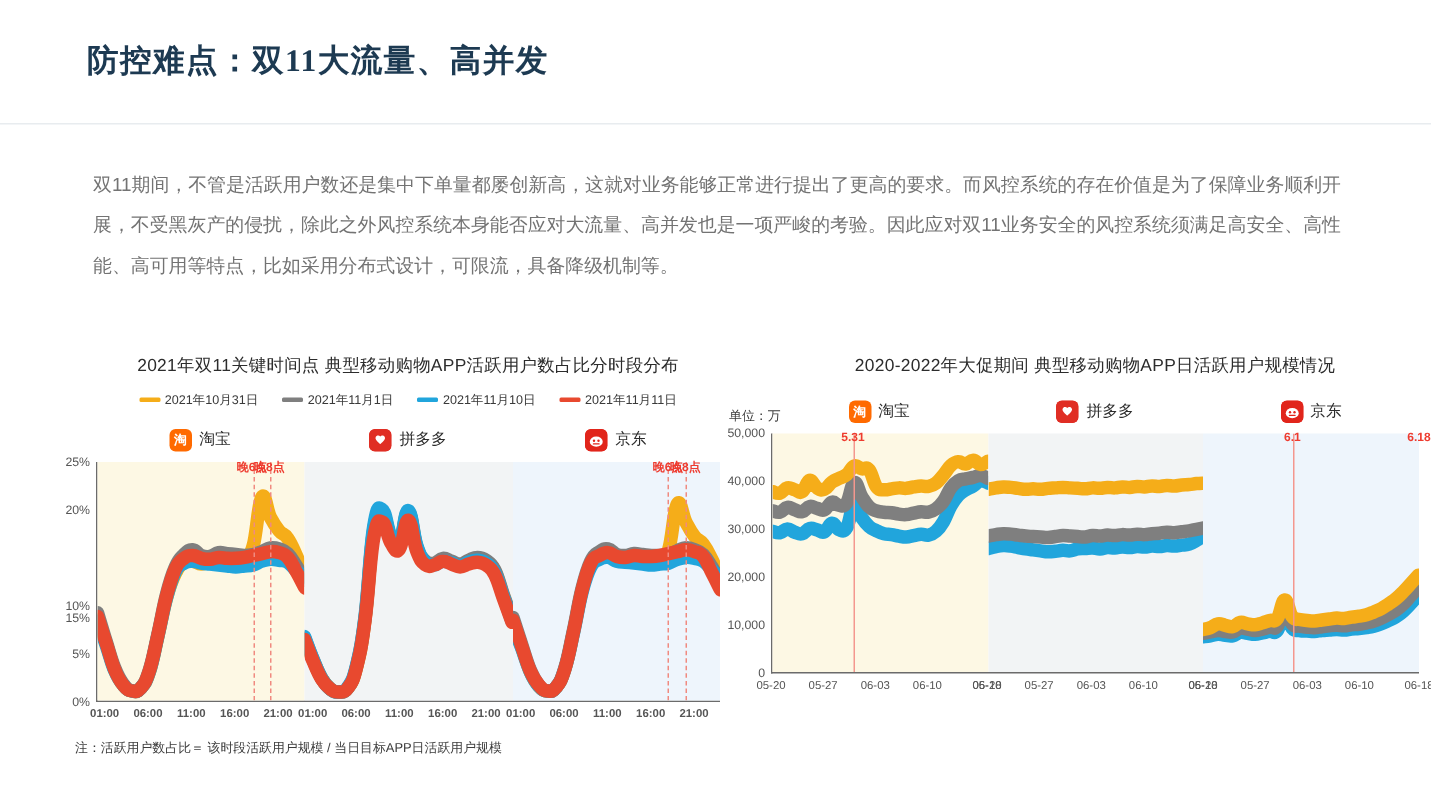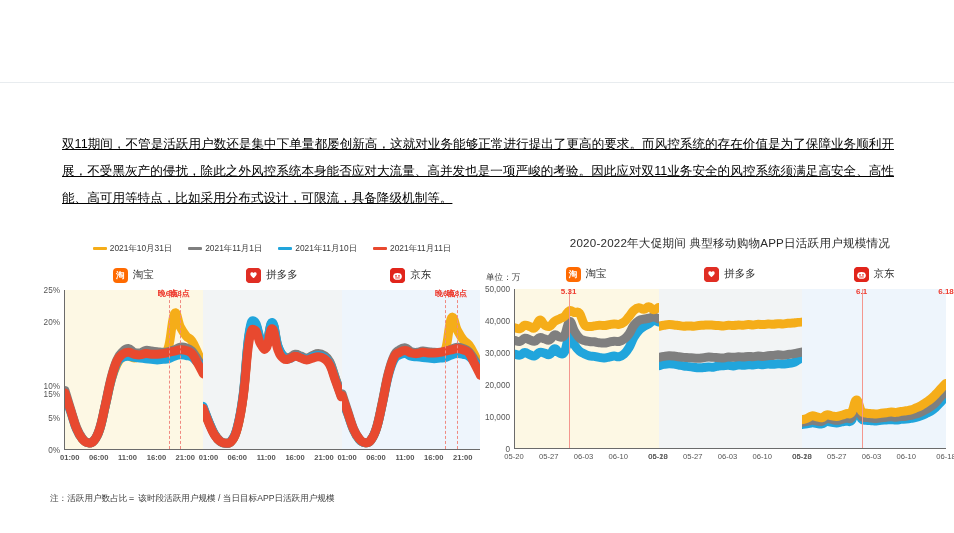--- a/index.html
+++ b/index.html
@@ -18,23 +18,23 @@
     font-size: 21px; font-weight: bold; color: #1d3a52;
     letter-spacing: 1px;
   }
   .title-rule {
     position: absolute; left: 0px; top: 82px; width: 954px; height: 1px;
     background: #e8ecef;
   }
 
   
   .body-copy {
-    position: absolute; left: 62px; top: 131px; width: 832px;
-    font-size: 12.6px; line-height: 27px; color: #000000;
-    text-align: justify; text-justify: inter-character; text-decoration: underline;
+    position: absolute; left: 62px; top: 110px; width: 832px;
+    font-size: 12.6px; line-height: 27px; color: #737373;
+    text-align: justify; text-justify: inter-character;
   }
 
   
   .chart-block { position: absolute; }
   #chart-left  { left: 18px;  top: 236px; width: 462px; height: 262px; }
   #chart-right { left: 484px; top: 236px; width: 462px; height: 262px; }
 
   .chart-title {
     text-align: center; font-size: 11.6px; color: #2c2c2c;
     font-weight: 500; letter-spacing: .2px; height: 18px;
@@ -120,25 +120,27 @@
   .footnote {
     position: absolute; left: 20px; top: 493px;
     font-size: 8.6px; color: #3c3c3c; margin-left: 30px;
   }
 </style>
 </head>
 <body>
 
 <div class="slide">
 
+  <div class="title">防控难点：双11大流量、高并发</div>
   <div class="title-rule"></div>
 
   <div class="body-copy">双11期间，不管是活跃用户数还是集中下单量都屡创新高，这就对业务能够正常进行提出了更高的要求。而风控系统的存在价值是为了保障业务顺利开展，不受黑灰产的侵扰，除此之外风控系统本身能否应对大流量、高并发也是一项严峻的考验。因此应对双11业务安全的风控系统须满足高安全、高性能、高可用等特点，比如采用分布式设计，可限流，具备降级机制等。</div>
 
   <div class="chart-block" id="chart-left">
+    <div class="chart-title">2021年双11关键时间点 典型移动购物APP活跃用户数占比分时段分布</div>
     <div class="legend">
         <div class="legend-item">
           <span class="legend-swatch" style="background: rgb(245, 173, 25);"></span>
           <span class="legend-label">2021年10月31日</span>
         </div>
         <div class="legend-item">
           <span class="legend-swatch" style="background: rgb(127, 127, 127);"></span>
           <span class="legend-label">2021年11月1日</span>
         </div>
         <div class="legend-item">

